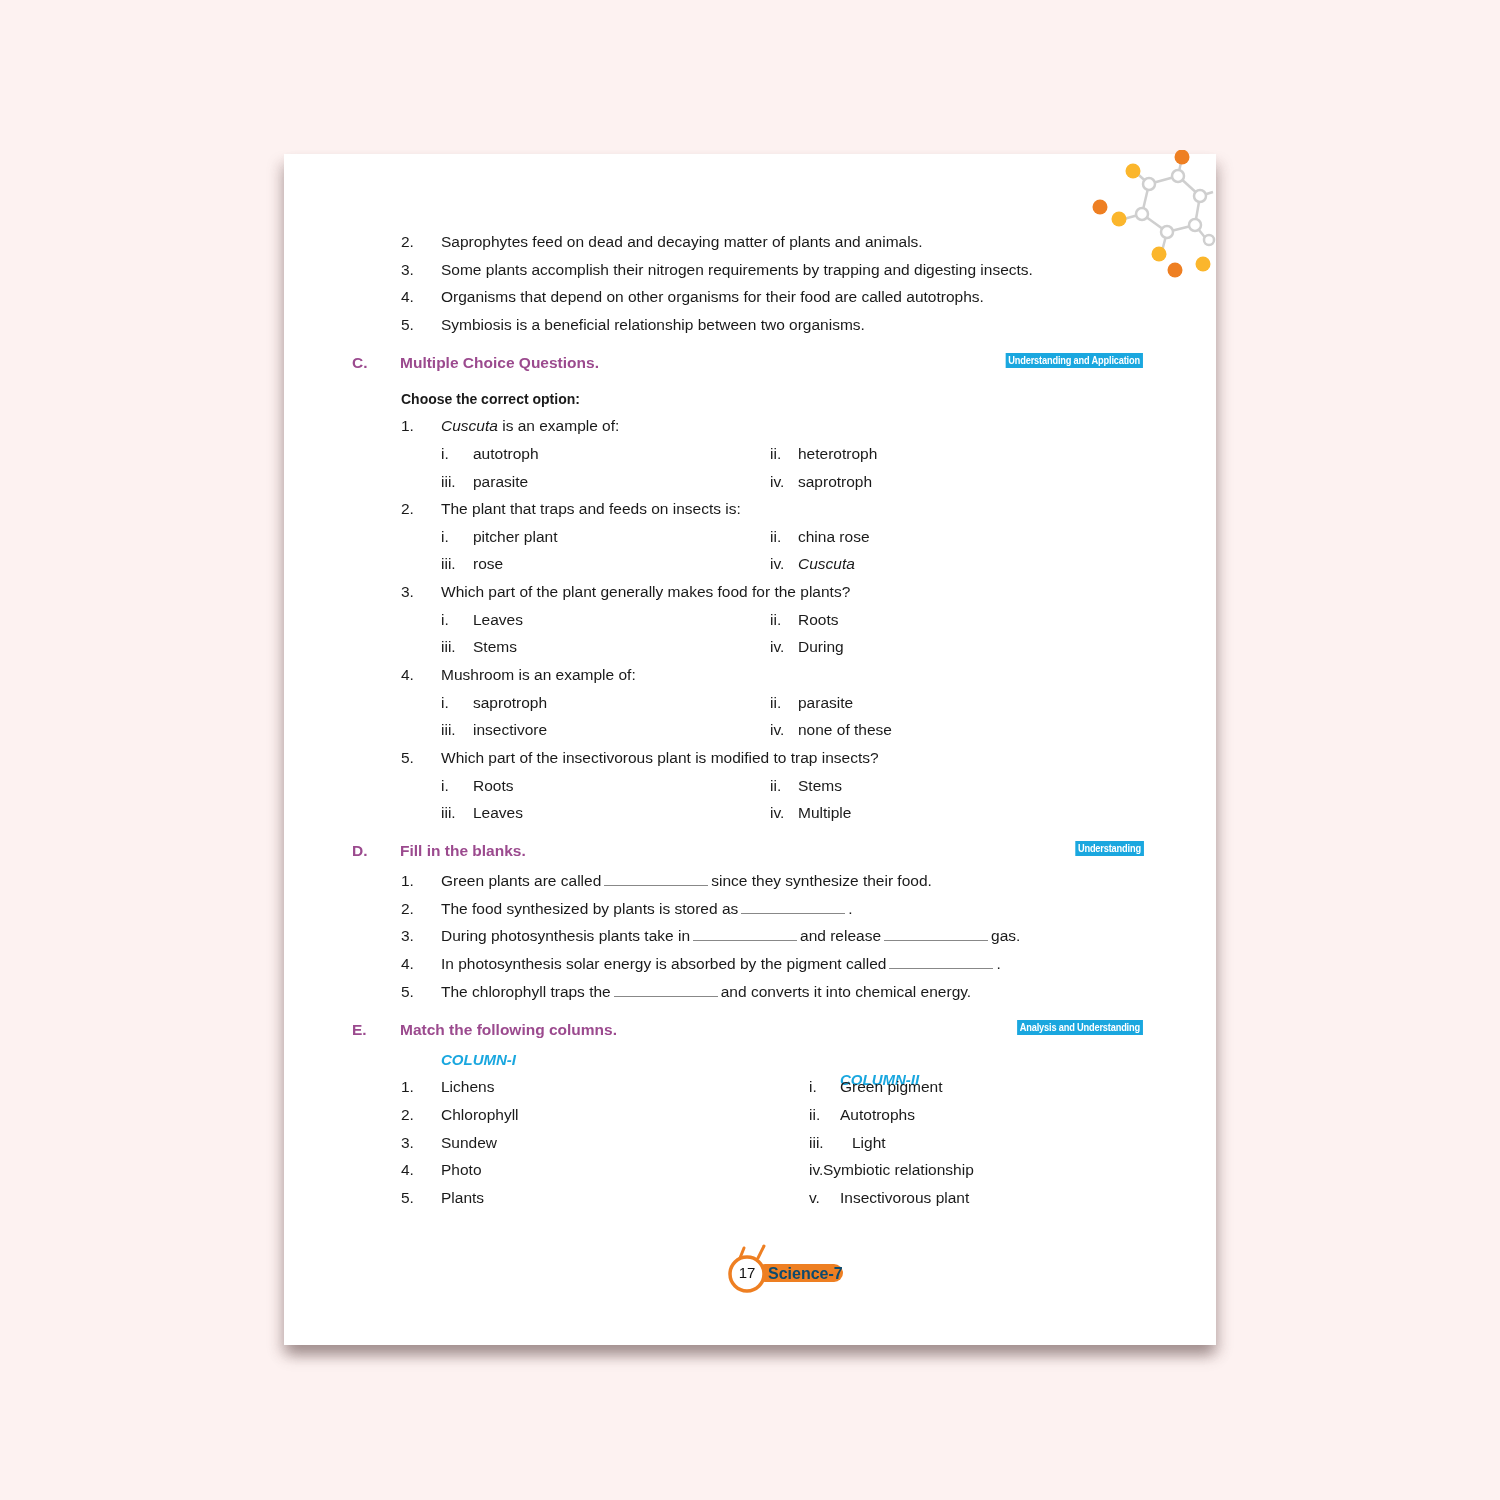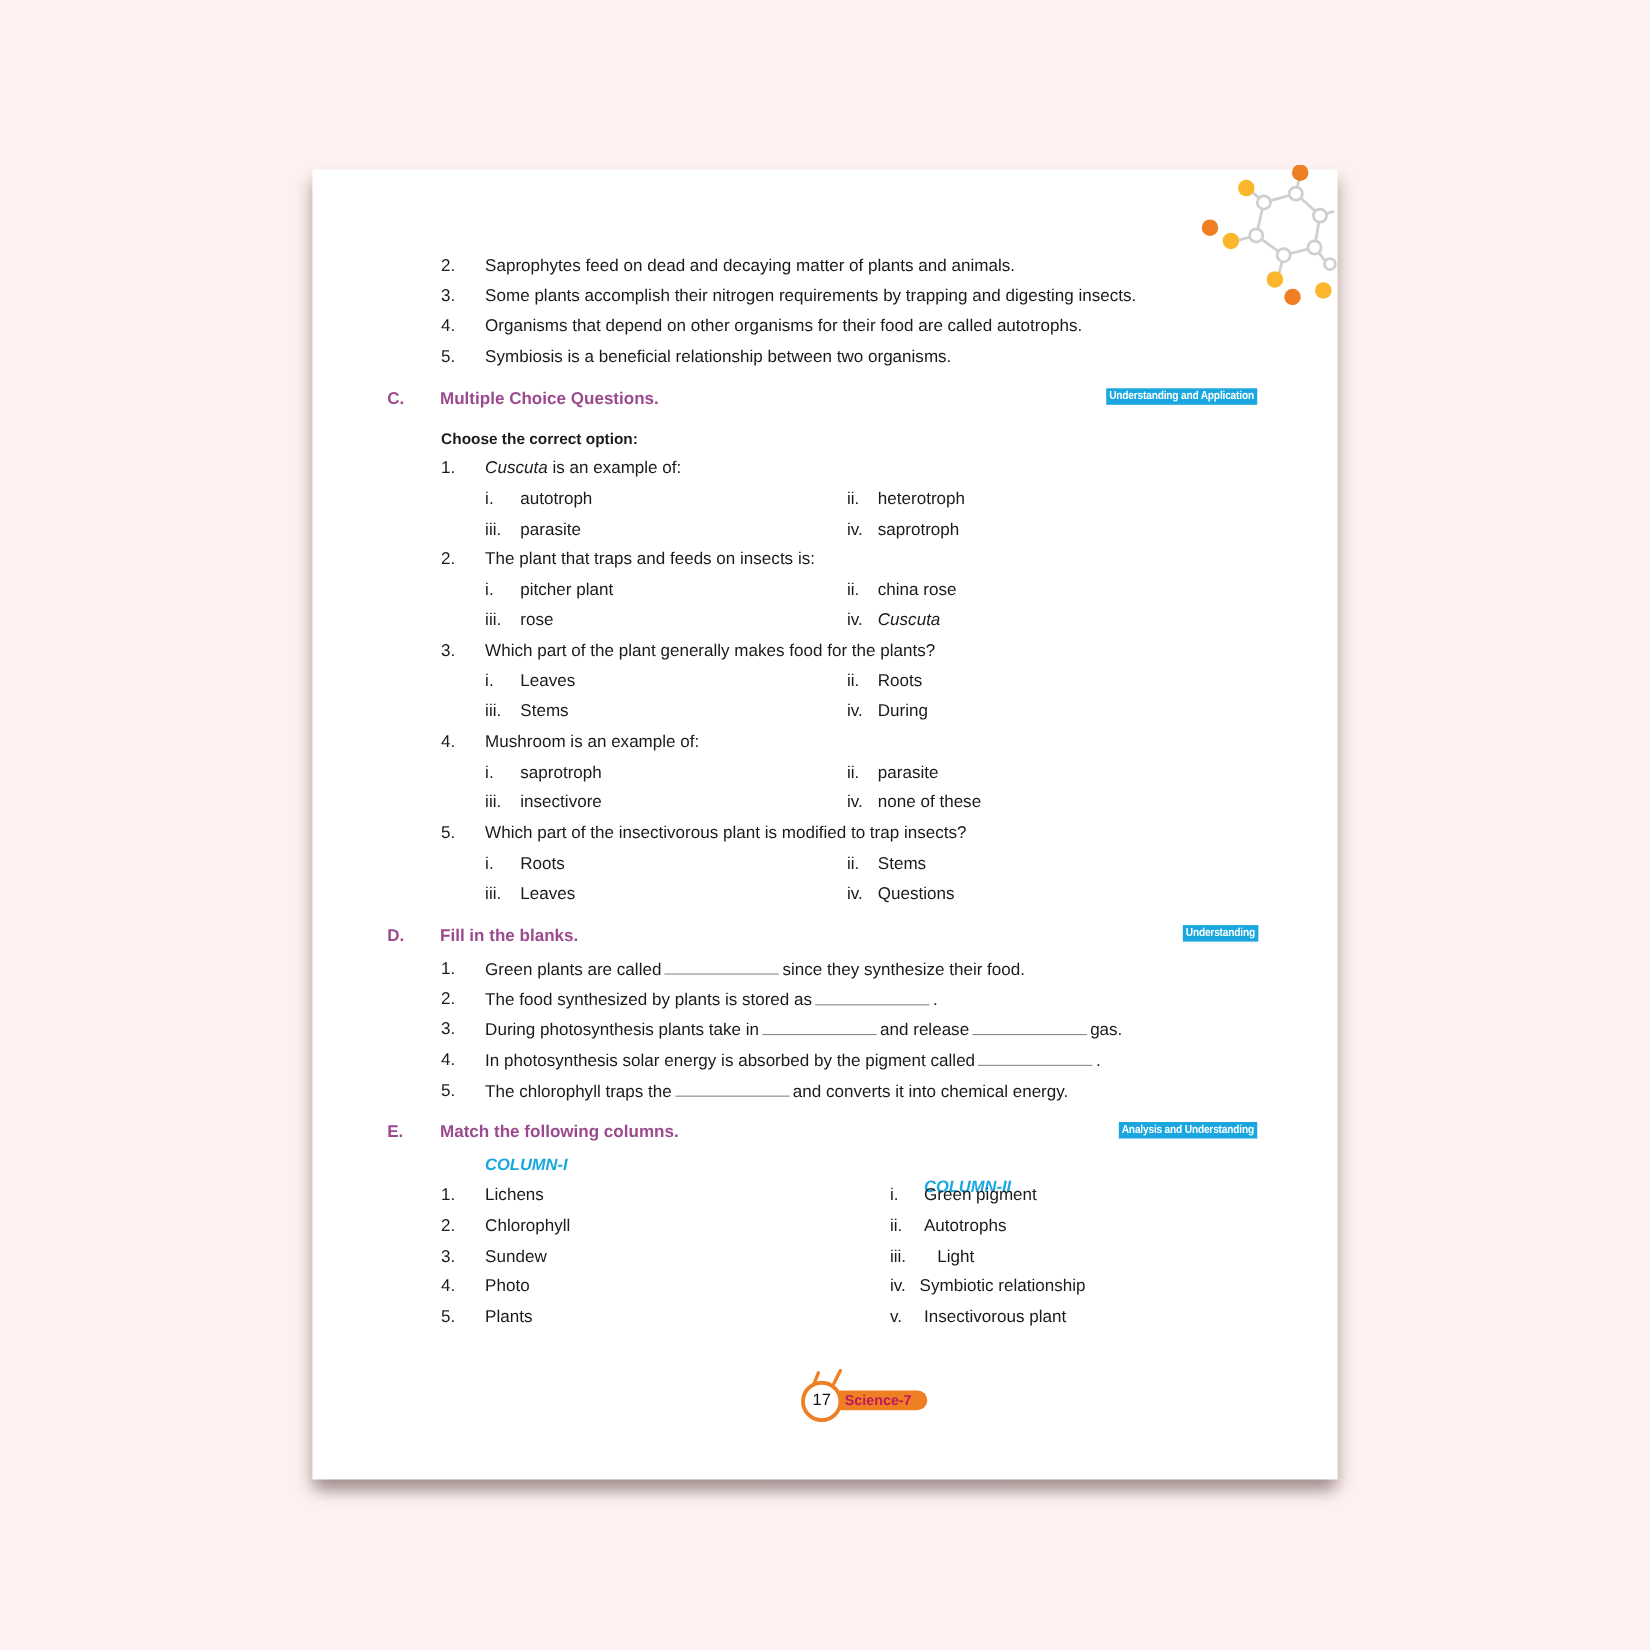--- a/index.html
+++ b/index.html
@@ -188,21 +188,21 @@
 <div class="line opt-r" style="top:776px; left:770px;">
     <span class="r">ii.</span>
     <span class="v" style="left:28px;">Stems</span>
   </div>
 <div class="line opt-r" style="top:803px; left:441px;">
     <span class="r">iii.</span>
     <span class="v">Leaves</span>
   </div>
 <div class="line opt-r" style="top:803px; left:770px;">
     <span class="r">iv.</span>
-    <span class="v" style="left:28px;">Questions</span>
+    <span class="v" style="left:28px;">Multiple</span>
   </div>
 
 <div class="line sec-letter" style="top:841px;">D.</div>
 <div class="line sec-title" style="top:841px;">Fill in the blanks.</div>
 <div class="badge" style="top:841px; right:357px;">Understanding</div>
 
 <div class="line" style="top:871px;">
   <span class="num">1.</span>
   <span class="txt"><span>Green plants are called</span><span class="blank"></span><span>since they synthesize their food.</span></span>
 </div>
@@ -261,30 +261,30 @@
   <div class="line opt-r" style="top:1105px; left:809px;">
       <span class="r">ii.</span>
       <span class="v" style="left:31px;">Autotrophs</span>
     </div>
   <div class="line opt-r" style="top:1133px; left:809px;">
       <span class="r">iii.</span>
       <span class="v" style="left:31px;margin-left:12px;">Light</span>
     </div>
   <div class="line opt-r" style="top:1160px; left:809px;">
       <span class="r">iv.</span>
-      <span class="v" style="left:27px;">Symbiotic relationship</span>
+      <span class="v" style="left:14px;">Symbiotic relationship</span>
     </div>
   <div class="line opt-r" style="top:1188px; left:809px;">
       <span class="r">v.</span>
       <span class="v" style="left:31px;">Insectivorous plant</span>
     </div>
 </div>
 
 <div class="footer-badge">
   <svg width="120" height="52" viewBox="0 0 120 52" style="position:absolute;left:0;top:0;">
     <rect x="30" y="20" width="87" height="18" rx="9" fill="#ee7f22"></rect>
     <path d="M14 14 L18 4" stroke="#ee7f22" stroke-width="3" fill="none" stroke-linecap="round"></path>
     <path d="M32 14 L38 2" stroke="#ee7f22" stroke-width="3" fill="none" stroke-linecap="round"></path>
     <circle cx="21" cy="30" r="17" fill="#fff" stroke="#ee7f22" stroke-width="3.5"></circle>
   </svg>
   <span style="position:absolute; left:10px; top:20px; width:22px; text-align:center; font-size:15px; color:#111; font-family:'Liberation Sans', sans-serif;">17</span>
-  <span style="position:absolute; left:42px; top:21px; font-size:13px; font-weight:bold; color:#be185d; font-family:'Liberation Sans', sans-serif;">Science-7</span>
+  <span style="position:absolute; left:42px; top:21px; font-size:16px; font-weight:bold; color:#0c4a6e; font-family:'Liberation Sans', sans-serif;">Science-7</span>
 </div>
 
 </body></html>

